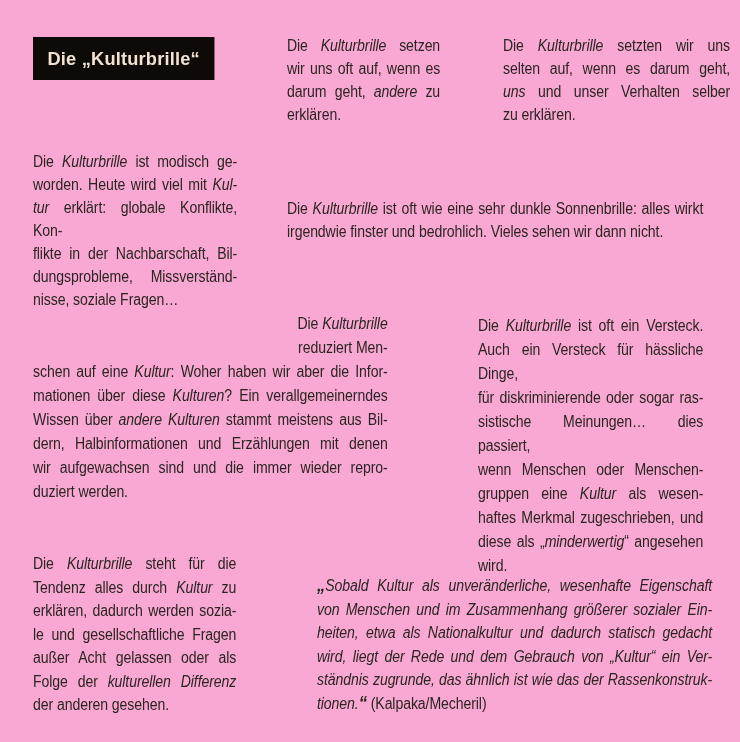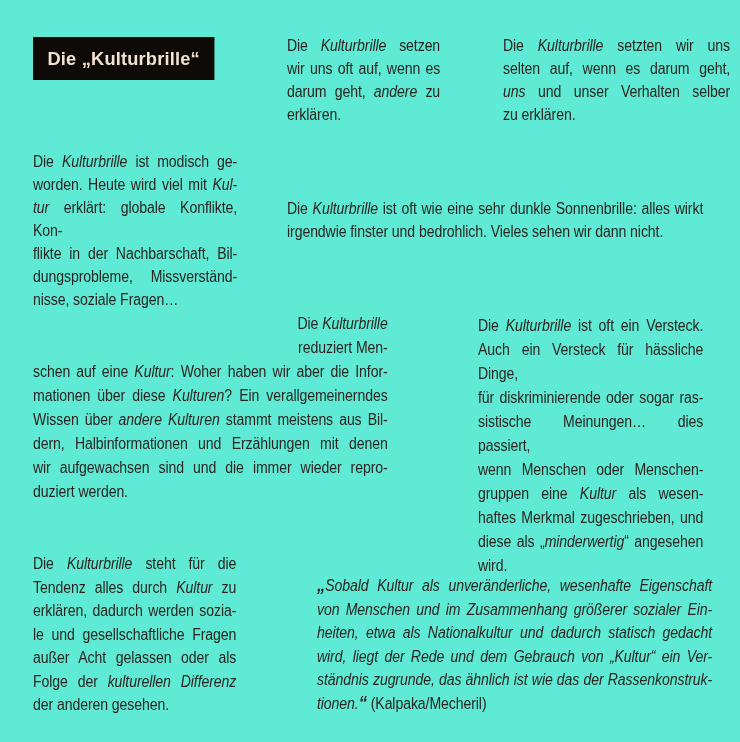--- a/index.html
+++ b/index.html
@@ -2,21 +2,21 @@
 <html><head>
 <meta charset="utf-8">
 <style>
   html,body{margin:0;padding:0;}
   body{
     width:740px;height:742px;
     background:#ddb9a4;
     font-family:"Liberation Sans", sans-serif;
     overflow:hidden;
   }
-  #canvas{position:relative;width:740px;height:742px;background:#5eead4;color:#2b2521;}
+  #canvas{position:relative;width:740px;height:742px;background:#f9a8d4;color:#2b2521;}
   .title-box{
     position:absolute;left:33px;top:37px;
     width:189px;height:43px;
     background:#0d0a08;
     display:flex;align-items:center;justify-content:center;
     transform:scaleX(0.96);transform-origin:0 0;
   }
   .title-box .label{
     color:#f3e2d1;font-weight:bold;font-size:19px;letter-spacing:0.2px;
     white-space:nowrap;

